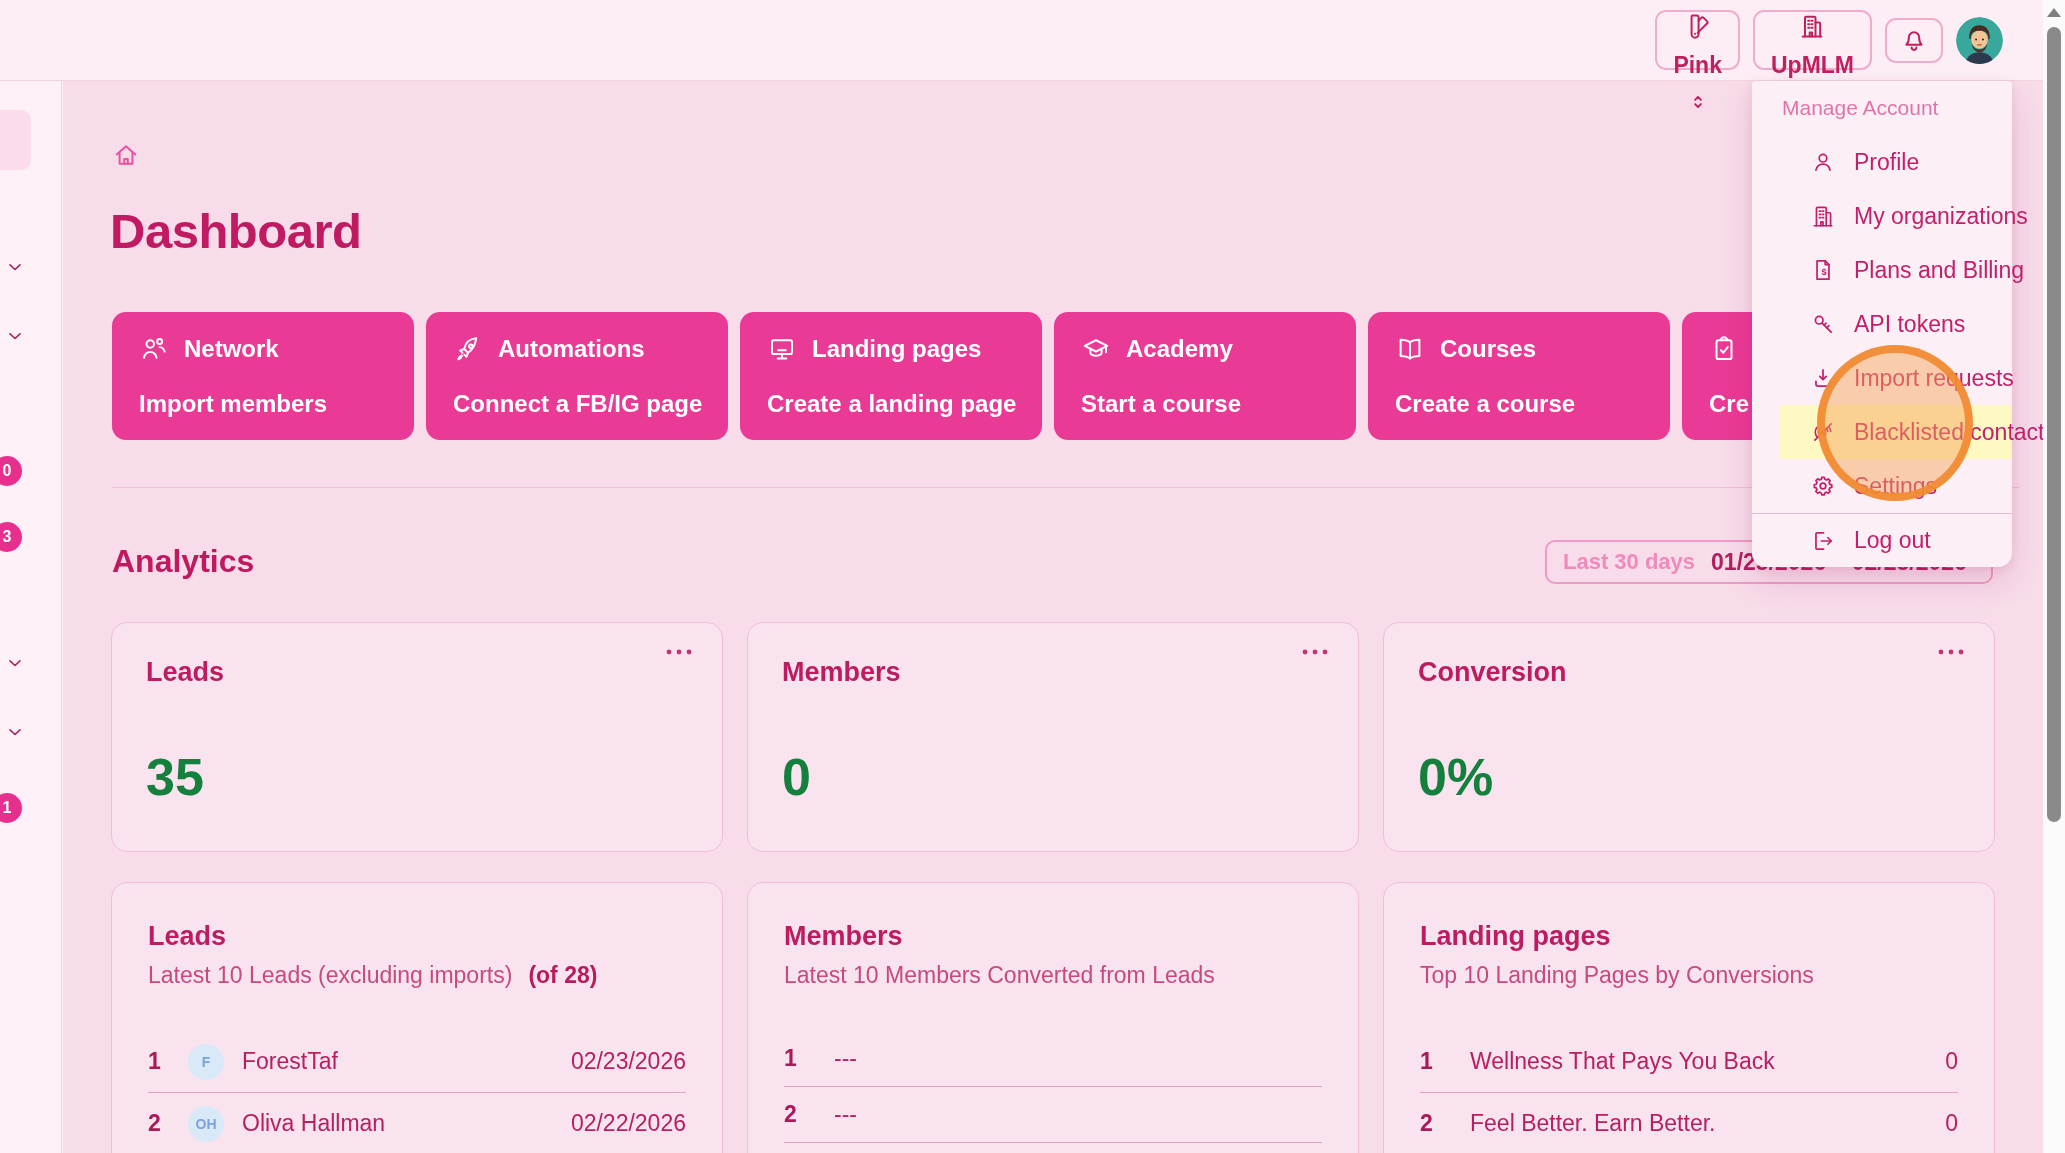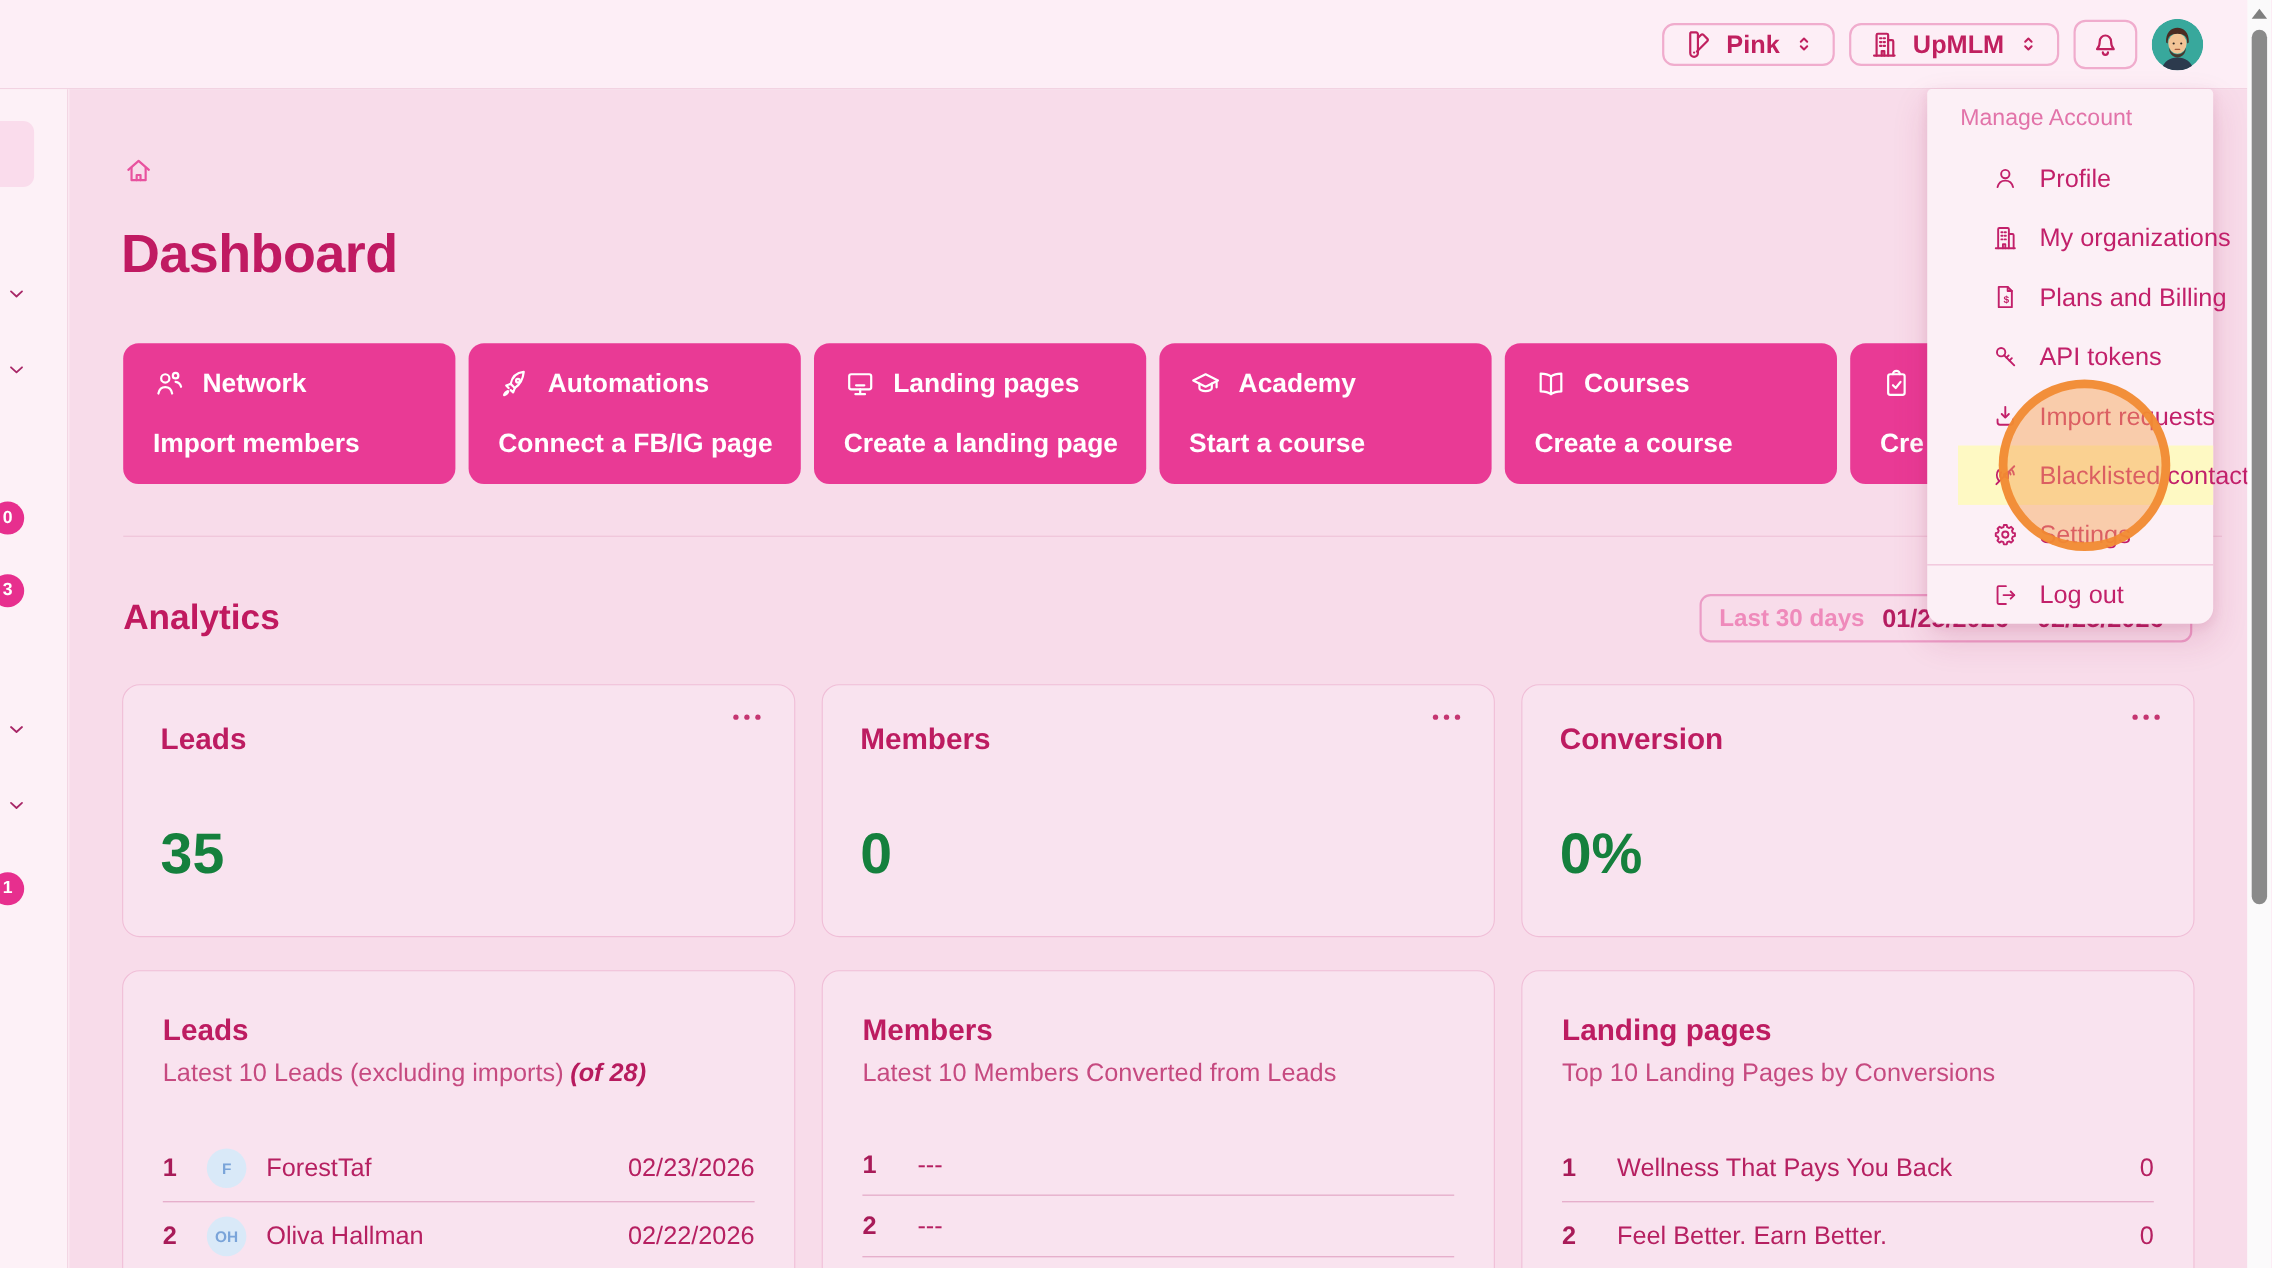--- a/index.html
+++ b/index.html
@@ -11,23 +11,23 @@
   svg { display:block; }
 
   
   .header {
     position:absolute; top:0; left:0; width:2043px; height:81px;
     background:#fdeef6; border-bottom:1px solid #f2d3e2;
     display:flex; align-items:center; justify-content:flex-end;
     gap:13px; padding-right:40px; z-index:10;
   }
   .pill {
-    height:39px; border:2px solid #f0accd; border-radius:11px;
+    height:60px; border:2px solid #f0accd; border-radius:11px;
     display:flex; align-items:center; gap:12px; padding:0 16px;
-    color:#c0205f; font-weight:bold; font-size:23px; cursor:pointer;
+    color:#c0205f; font-weight:bold; font-size:23px; cursor:pointer;flex-direction:column;
   }
   .icon-btn {
     width:58px; height:45px; border:2px solid #f0accd; border-radius:11px;
     display:flex; align-items:center; justify-content:center; color:#c0205f; cursor:pointer;
   }
   .avatar { width:47px; height:47px; border-radius:50%; overflow:hidden; cursor:pointer; }
 
   
   .scrollbar { position:absolute; right:0; top:0; width:22px; height:1153px; background:#fbfafb; z-index:90; }
   .sb-arrow { width:0; height:0; border-left:7px solid transparent; border-right:7px solid transparent;
@@ -72,21 +72,21 @@
                border-radius:16px; padding:34px; position:relative; }
   .stat-title { font-size:27px; font-weight:bold; color:#bd1c61; }
   .dots-btn { position:absolute; right:28px; top:24px; color:#c53571; cursor:pointer; }
   .stat-value { position:absolute; left:34px; top:124px; font-size:52px; font-weight:bold; color:#15803d; }
 
   .list-row { position:absolute; left:48px; top:801px; display:flex; gap:24px; }
   .list-card { width:612px; height:430px; background:#f9e3ef; border:1px solid #f0bed7;
                border-radius:16px; padding:38px 36px 0; }
   .list-title { font-size:27px; font-weight:bold; color:#bd1c61; }
   .list-sub { margin-top:10px; font-size:23px; color:#c64a80; }
-  .list-sub b { color:#b71b5e; margin-left:6px;font-style:italic; }
+  .list-sub b { color:#b71b5e; margin-left:16px; }
   .rows { margin-top:42px; }
   .lrow { height:62px; display:flex; align-items:center; border-bottom:1px solid #e2a2c2; cursor:pointer; }
   .lrow.compact { height:56px; }
   .row-idx { width:30px; font-weight:bold; font-size:23px; color:#a81b58; }
   .row-av { width:36px; height:36px; border-radius:50%; background:#d9e9f8; color:#7aa4d9;
             font-size:14px; font-weight:bold; display:flex; align-items:center; justify-content:center;
             margin:0 18px 0 10px; flex-shrink:0; }
   .row-name { flex:1; font-size:23px; color:#b62061; white-space:nowrap; overflow:hidden; }
   .row-name.noav { margin-left:20px; }
   .row-val { font-size:23px; color:#b62061; }

